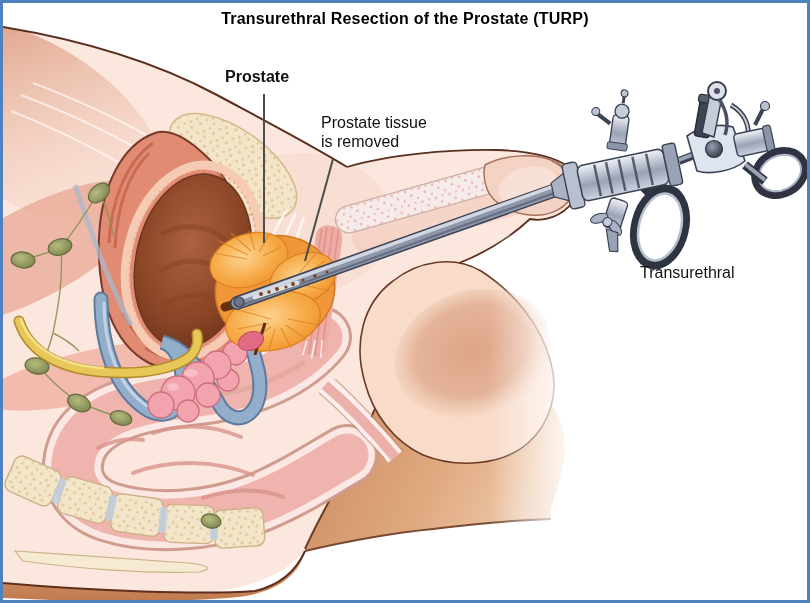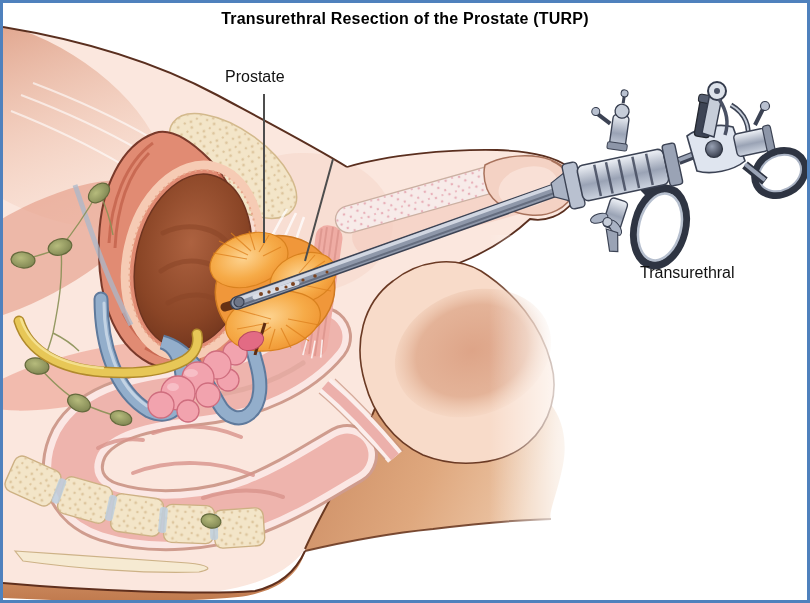--- a/index.html
+++ b/index.html
@@ -7,21 +7,21 @@
     position:relative;
     width:810px;height:603px;
     box-sizing:border-box;
     background:#ffffff;
     border:3px solid var(--border,#4f81bd);
     overflow:hidden;
     font-family:"Liberation Sans","DejaVu Sans",sans-serif;
   }
   #art{position:absolute;left:0;top:0;}
   .lbl{position:absolute;color:var(--label_text,#111111);font-size:16px;line-height:19px;white-space:nowrap;}
-  .lbl.bold{font-weight:normal;text-align:center;}
+  .lbl.bold{font-weight:bold;text-align:center;}
   #title{
     position:absolute;left:0;right:0;top:7px;text-align:center;
     font-size:16px;font-weight:bold;color:var(--title_text,#000000);
     letter-spacing:.2px;
   }
 </style>
 </head>
 <body>
 
 <div id="frame">
@@ -411,16 +411,20 @@
     <g stroke="var(--leader_line,#4d4d4d)" stroke-width="2">
       <line x1="261" y1="91" x2="261" y2="240"></line>
       <line x1="330" y1="156" x2="302" y2="258"></line>
     </g>
   </svg>
 
   <div id="title">Transurethral Resection of the Prostate (TURP)</div>
 
   <div class="lbl bold" style="left:222px;top:64px;">Prostate</div>
 
+  <div class="lbl" style="left:318px;top:110px;">
+    <div>Prostate tissue</div>
+    <div>is removed</div>
+  </div>
 
   <div class="lbl" style="left:637px;top:260px;">Transurethral</div>
 
 </div>
 
 </body></html>

